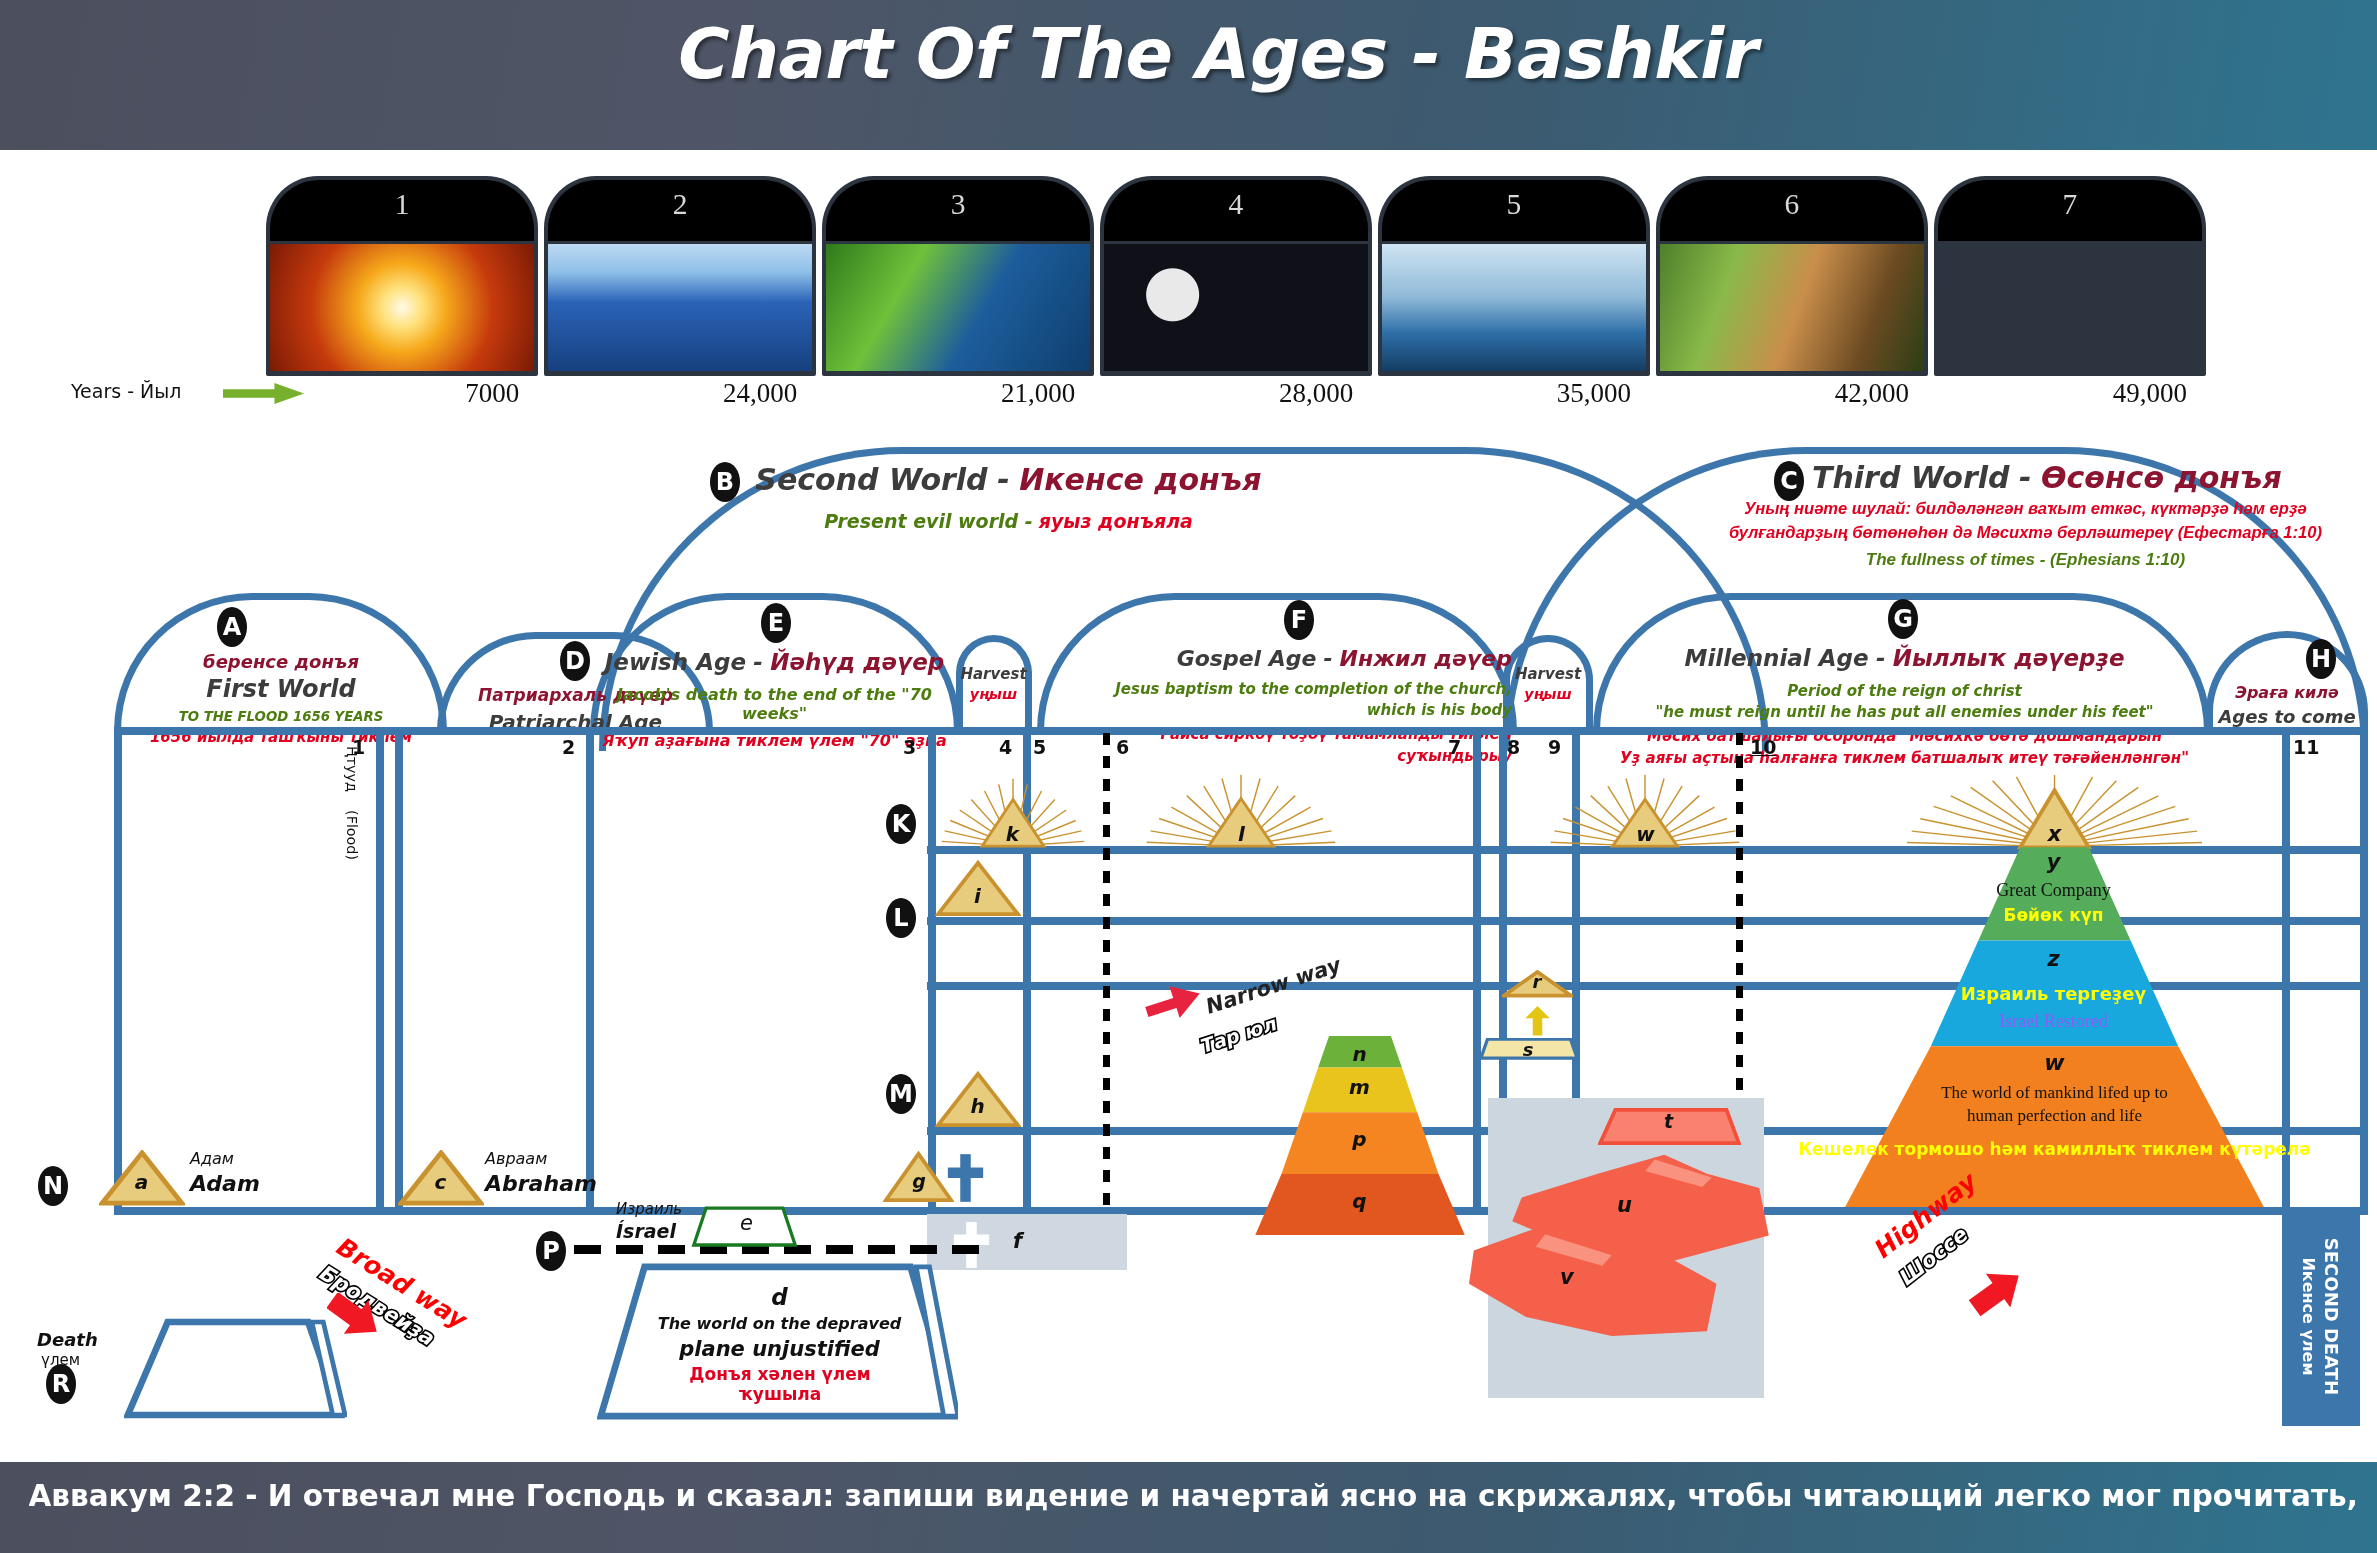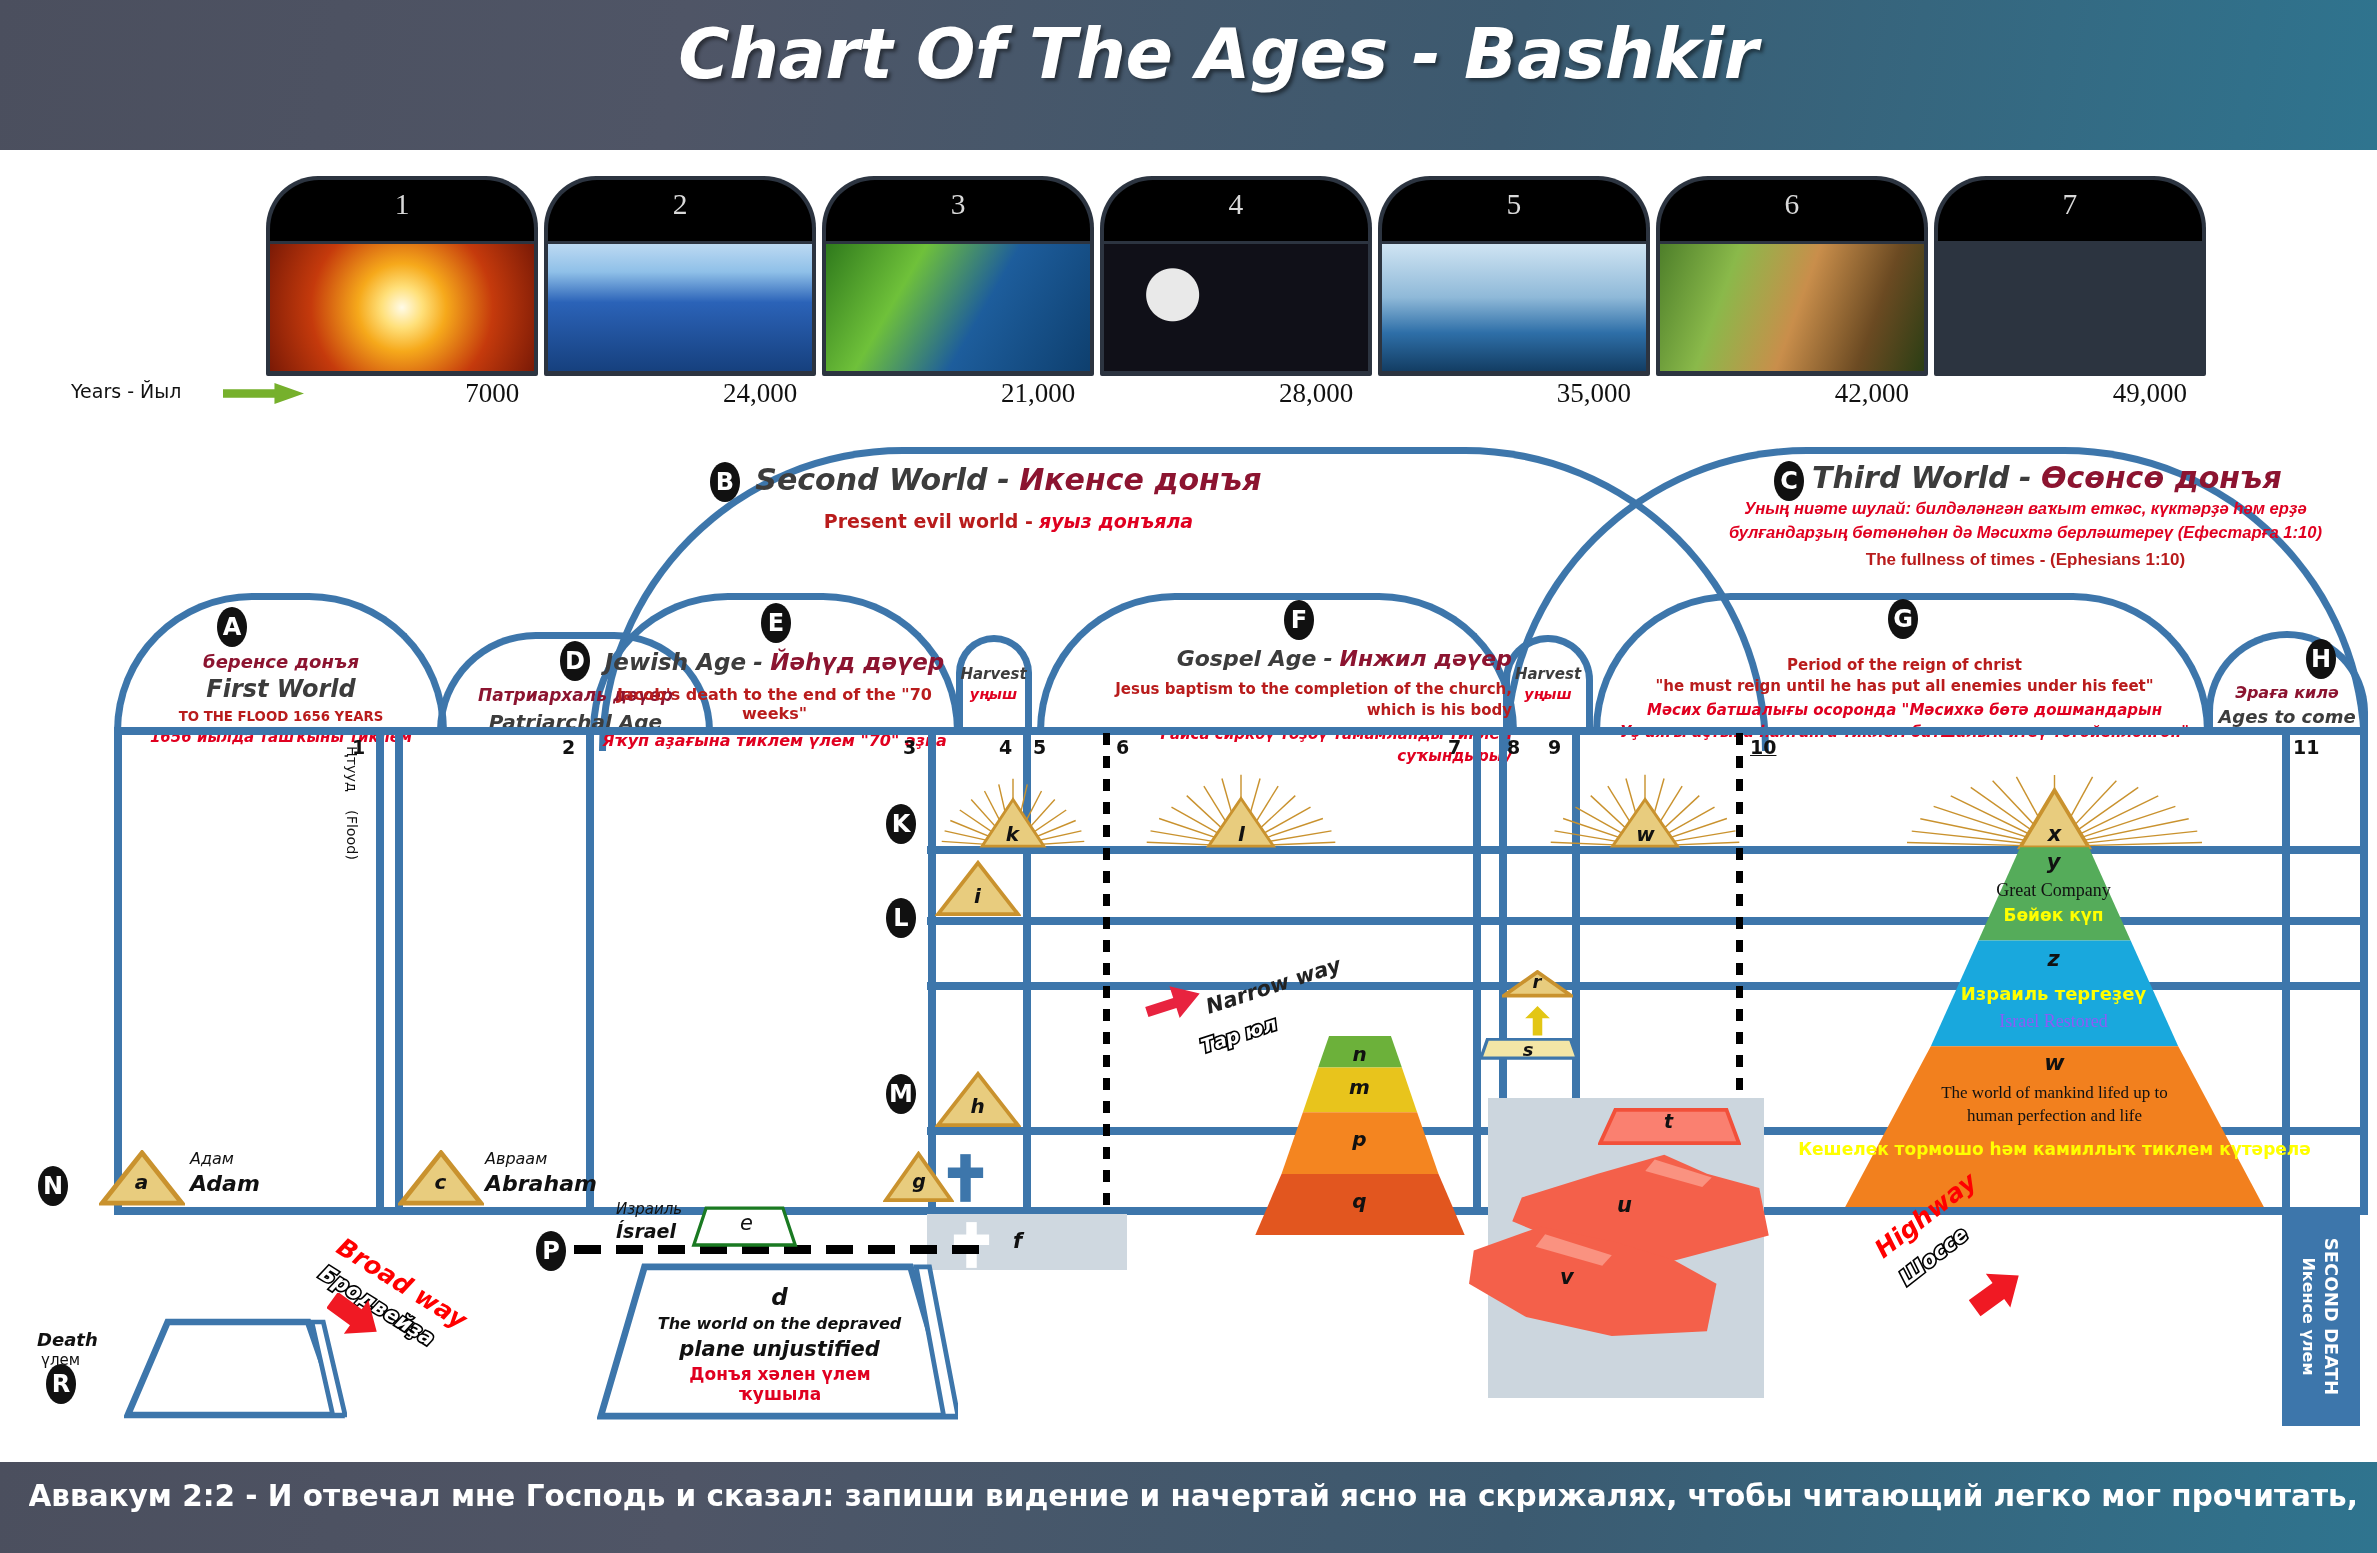--- a/index.html
+++ b/index.html
@@ -36,21 +36,21 @@
   
   #chart{position:absolute;left:0;top:442px;width:2436px;height:1008px;}
 
   .arc{position:absolute;border:7.6px solid #3d76ab;border-bottom:none;background:transparent;box-sizing:border-box;}
   .badge{position:absolute;width:30px;height:40px;border-radius:50%;background:#111;color:#fff;
     display:flex;align-items:center;justify-content:center;font-size:24px;font-weight:bold;
     font-family:"DejaVu Sans",sans-serif;}
   .ttl{position:absolute;text-align:center;font-family:"DejaVu Sans",sans-serif;}
   .ttl .en{font-style:italic;font-weight:bold;color:#3c3c3c;}
   .ttl .ru{font-style:italic;font-weight:bold;color:#8c1430;}
-  .sub-en{font-weight:bold;color:#b91c1c;}
+  .sub-en{font-style:italic;font-weight:bold;color:#4d7c0f;}
   .sub-ru{font-style:italic;font-weight:bold;color:#e00020;}
 
   .hline{position:absolute;background:#3d76ab;height:7.6px;}
   .vline{position:absolute;background:#3d76ab;width:7.6px;}
   .dashline{position:absolute;width:6.7px;
     background:repeating-linear-gradient(to bottom,#000 0 12.4px,transparent 12.4px 23px);}
   .colnum{position:absolute;font-size:19px;font-weight:bold;color:#111;font-family:"DejaVu Sans",sans-serif;}
   .rays{position:absolute;}
 
   .pyr-band{position:absolute;display:flex;flex-direction:column;align-items:center;justify-content:center;
@@ -249,20 +249,25 @@
 
     <div class="ttl" style="left:1498px;top:223px;width:100px;">
       <div class="en" style="font-size:15px;">Harvest</div>
       <div class="sub-ru" style="font-size:14.3px;margin-top:2.9px;">уңыш</div>
     </div>
 
     <div class="badge" style="left:1888px;top:157px;">
       <span>G</span>
       </div>
     <div class="ttl" style="left:1598px;top:203px;width:613px;">
+      <div style="font-size:23px;">
+        <span class="en">Millennial Age</span>
+        <span class="en">-</span>
+        <span class="ru">Йыллыҡ дәүерҙе</span>
+      </div>
       <div class="sub-en" style="font-size:15px;margin-top:10.5px;">Period of the reign of christ</div>
       <div class="sub-en" style="font-size:15px;margin-top:3.8px;">"he must reign until he has put all enemies under his feet"</div>
       <div class="sub-ru" style="font-size:15px;margin-top:5.7px;">Мәсих батшалығы осоронда "Мәсихкә бөтә дошмандарын</div>
       <div class="sub-ru" style="font-size:15px;margin-top:3.8px;">Уҙ аяғы аçтына һалғанға тиклем батшалыҡ итеү тәғәйенләнгән"</div>
     </div>
 
     <div class="badge" style="left:2306px;top:197px;">
       <span>H</span>
       </div>
     <div class="ttl" style="left:2211px;top:241px;width:152px;">

